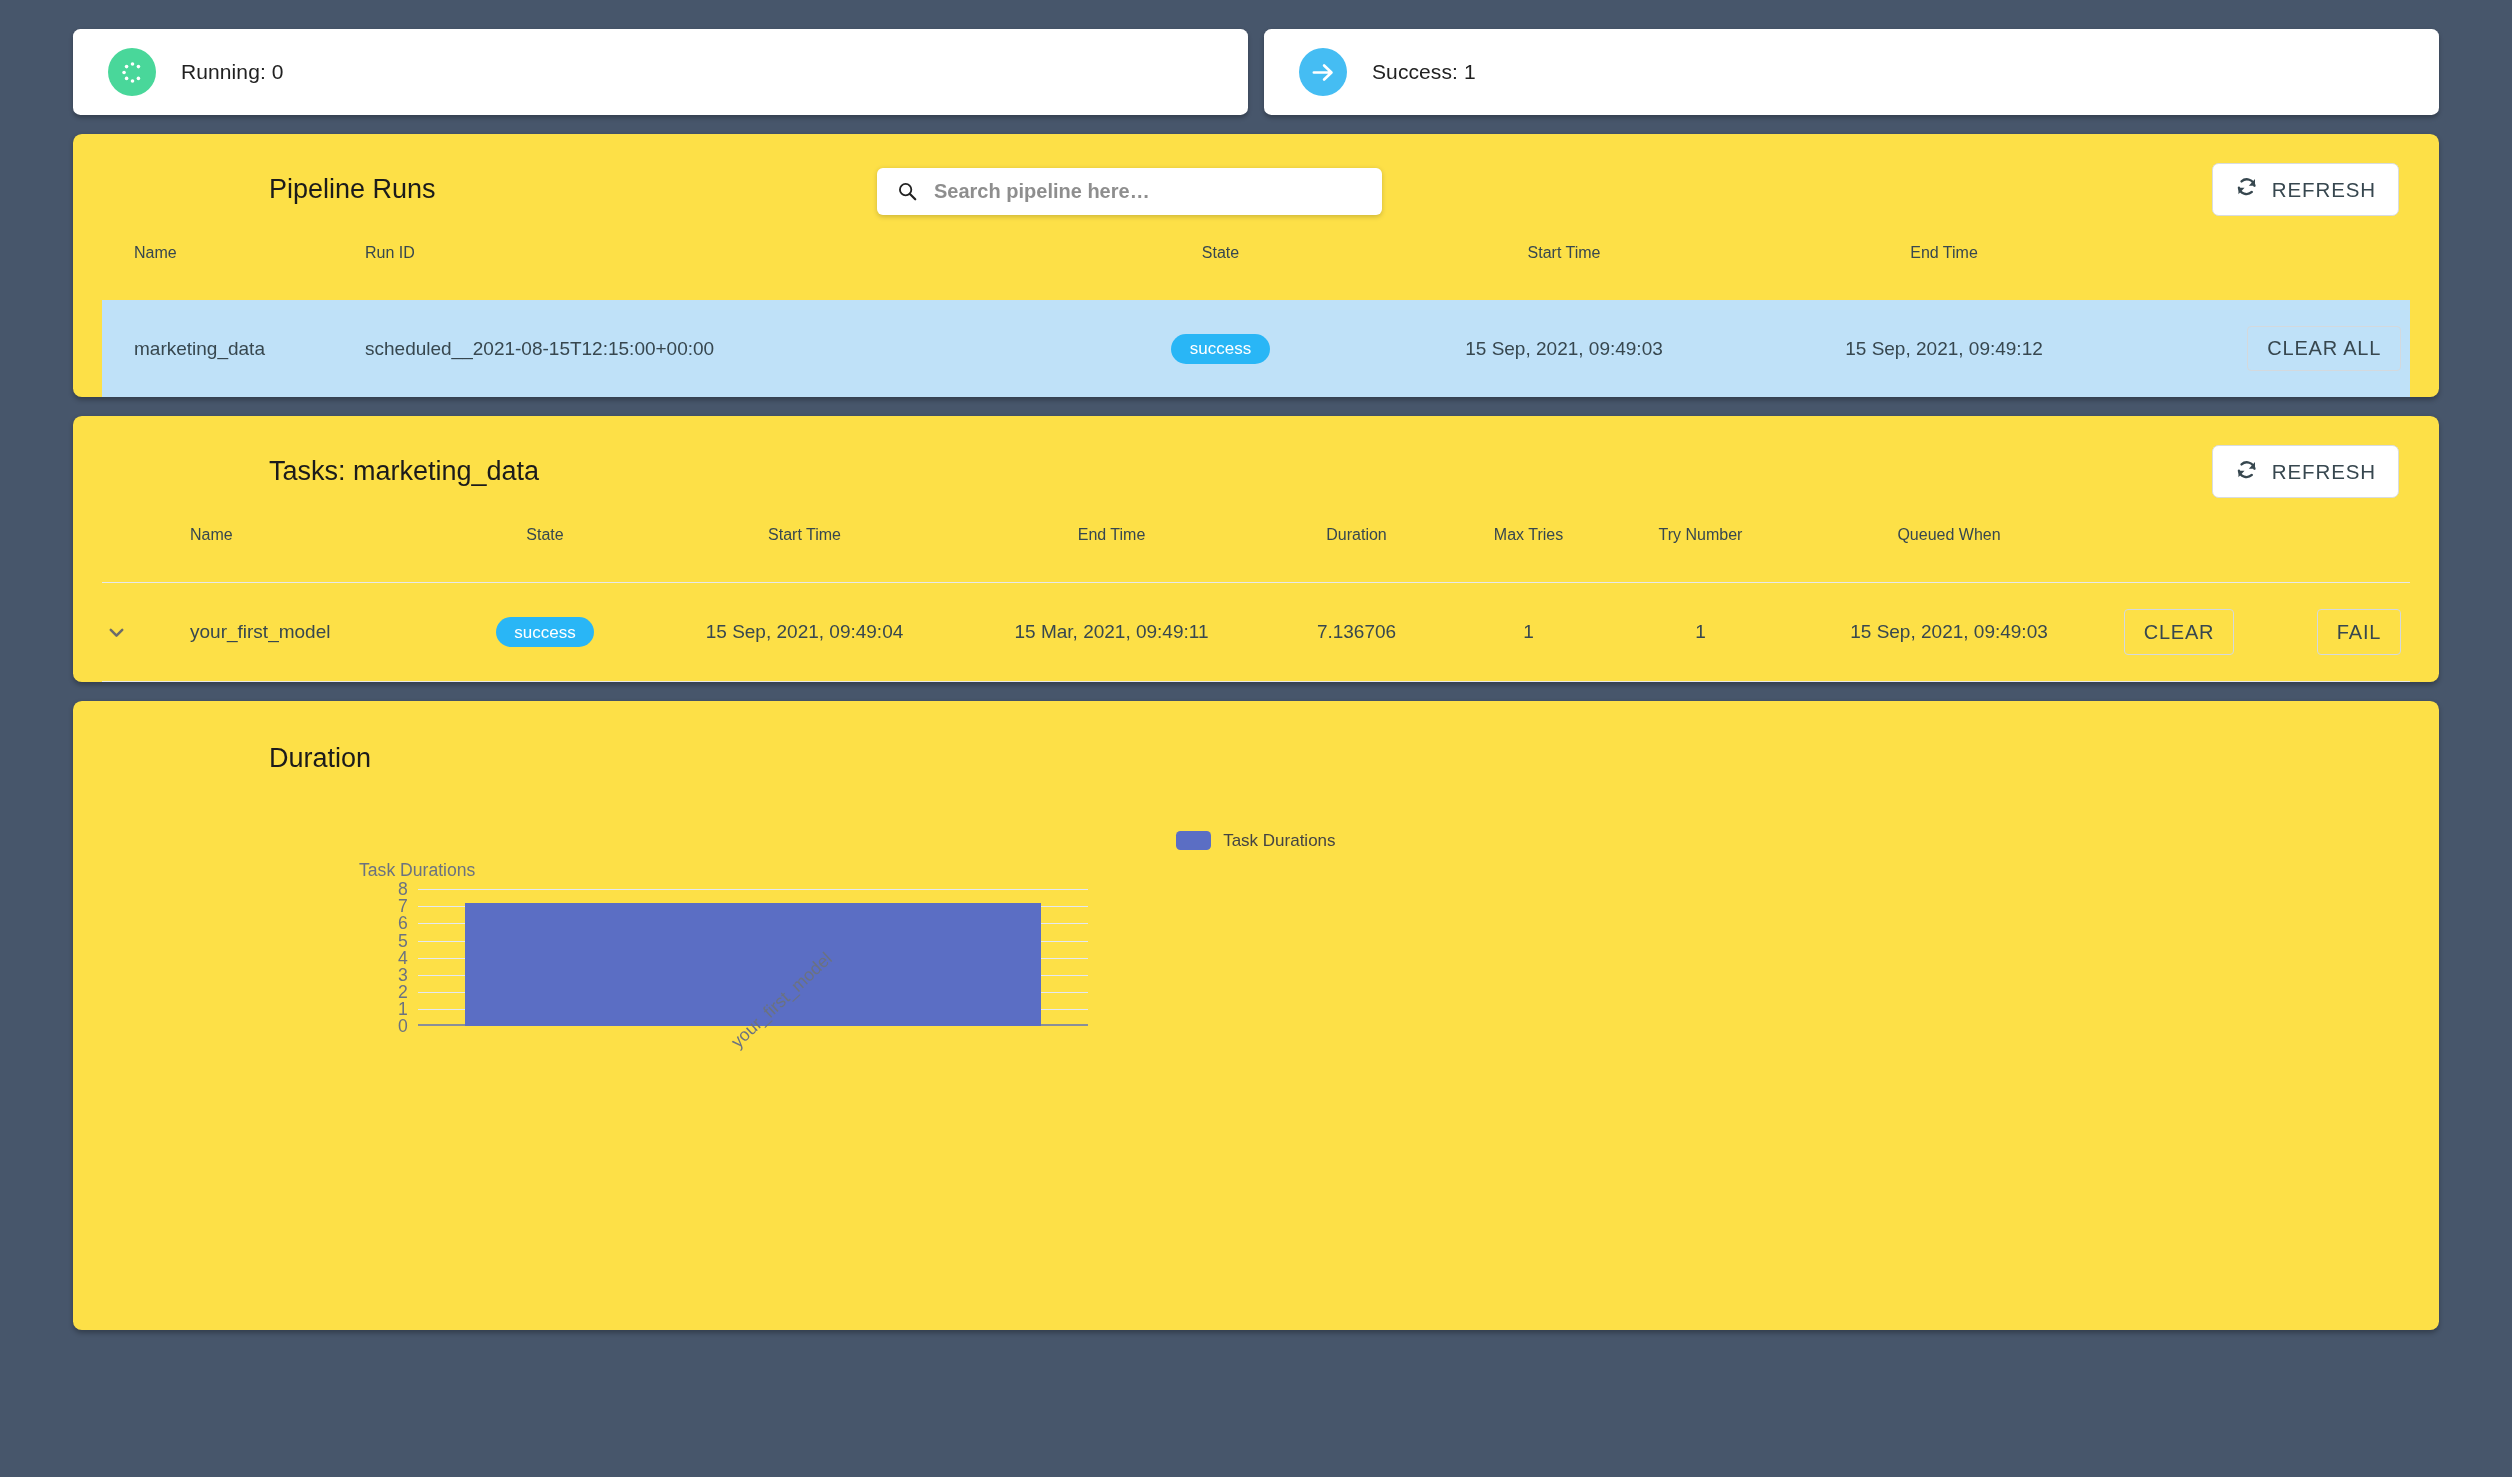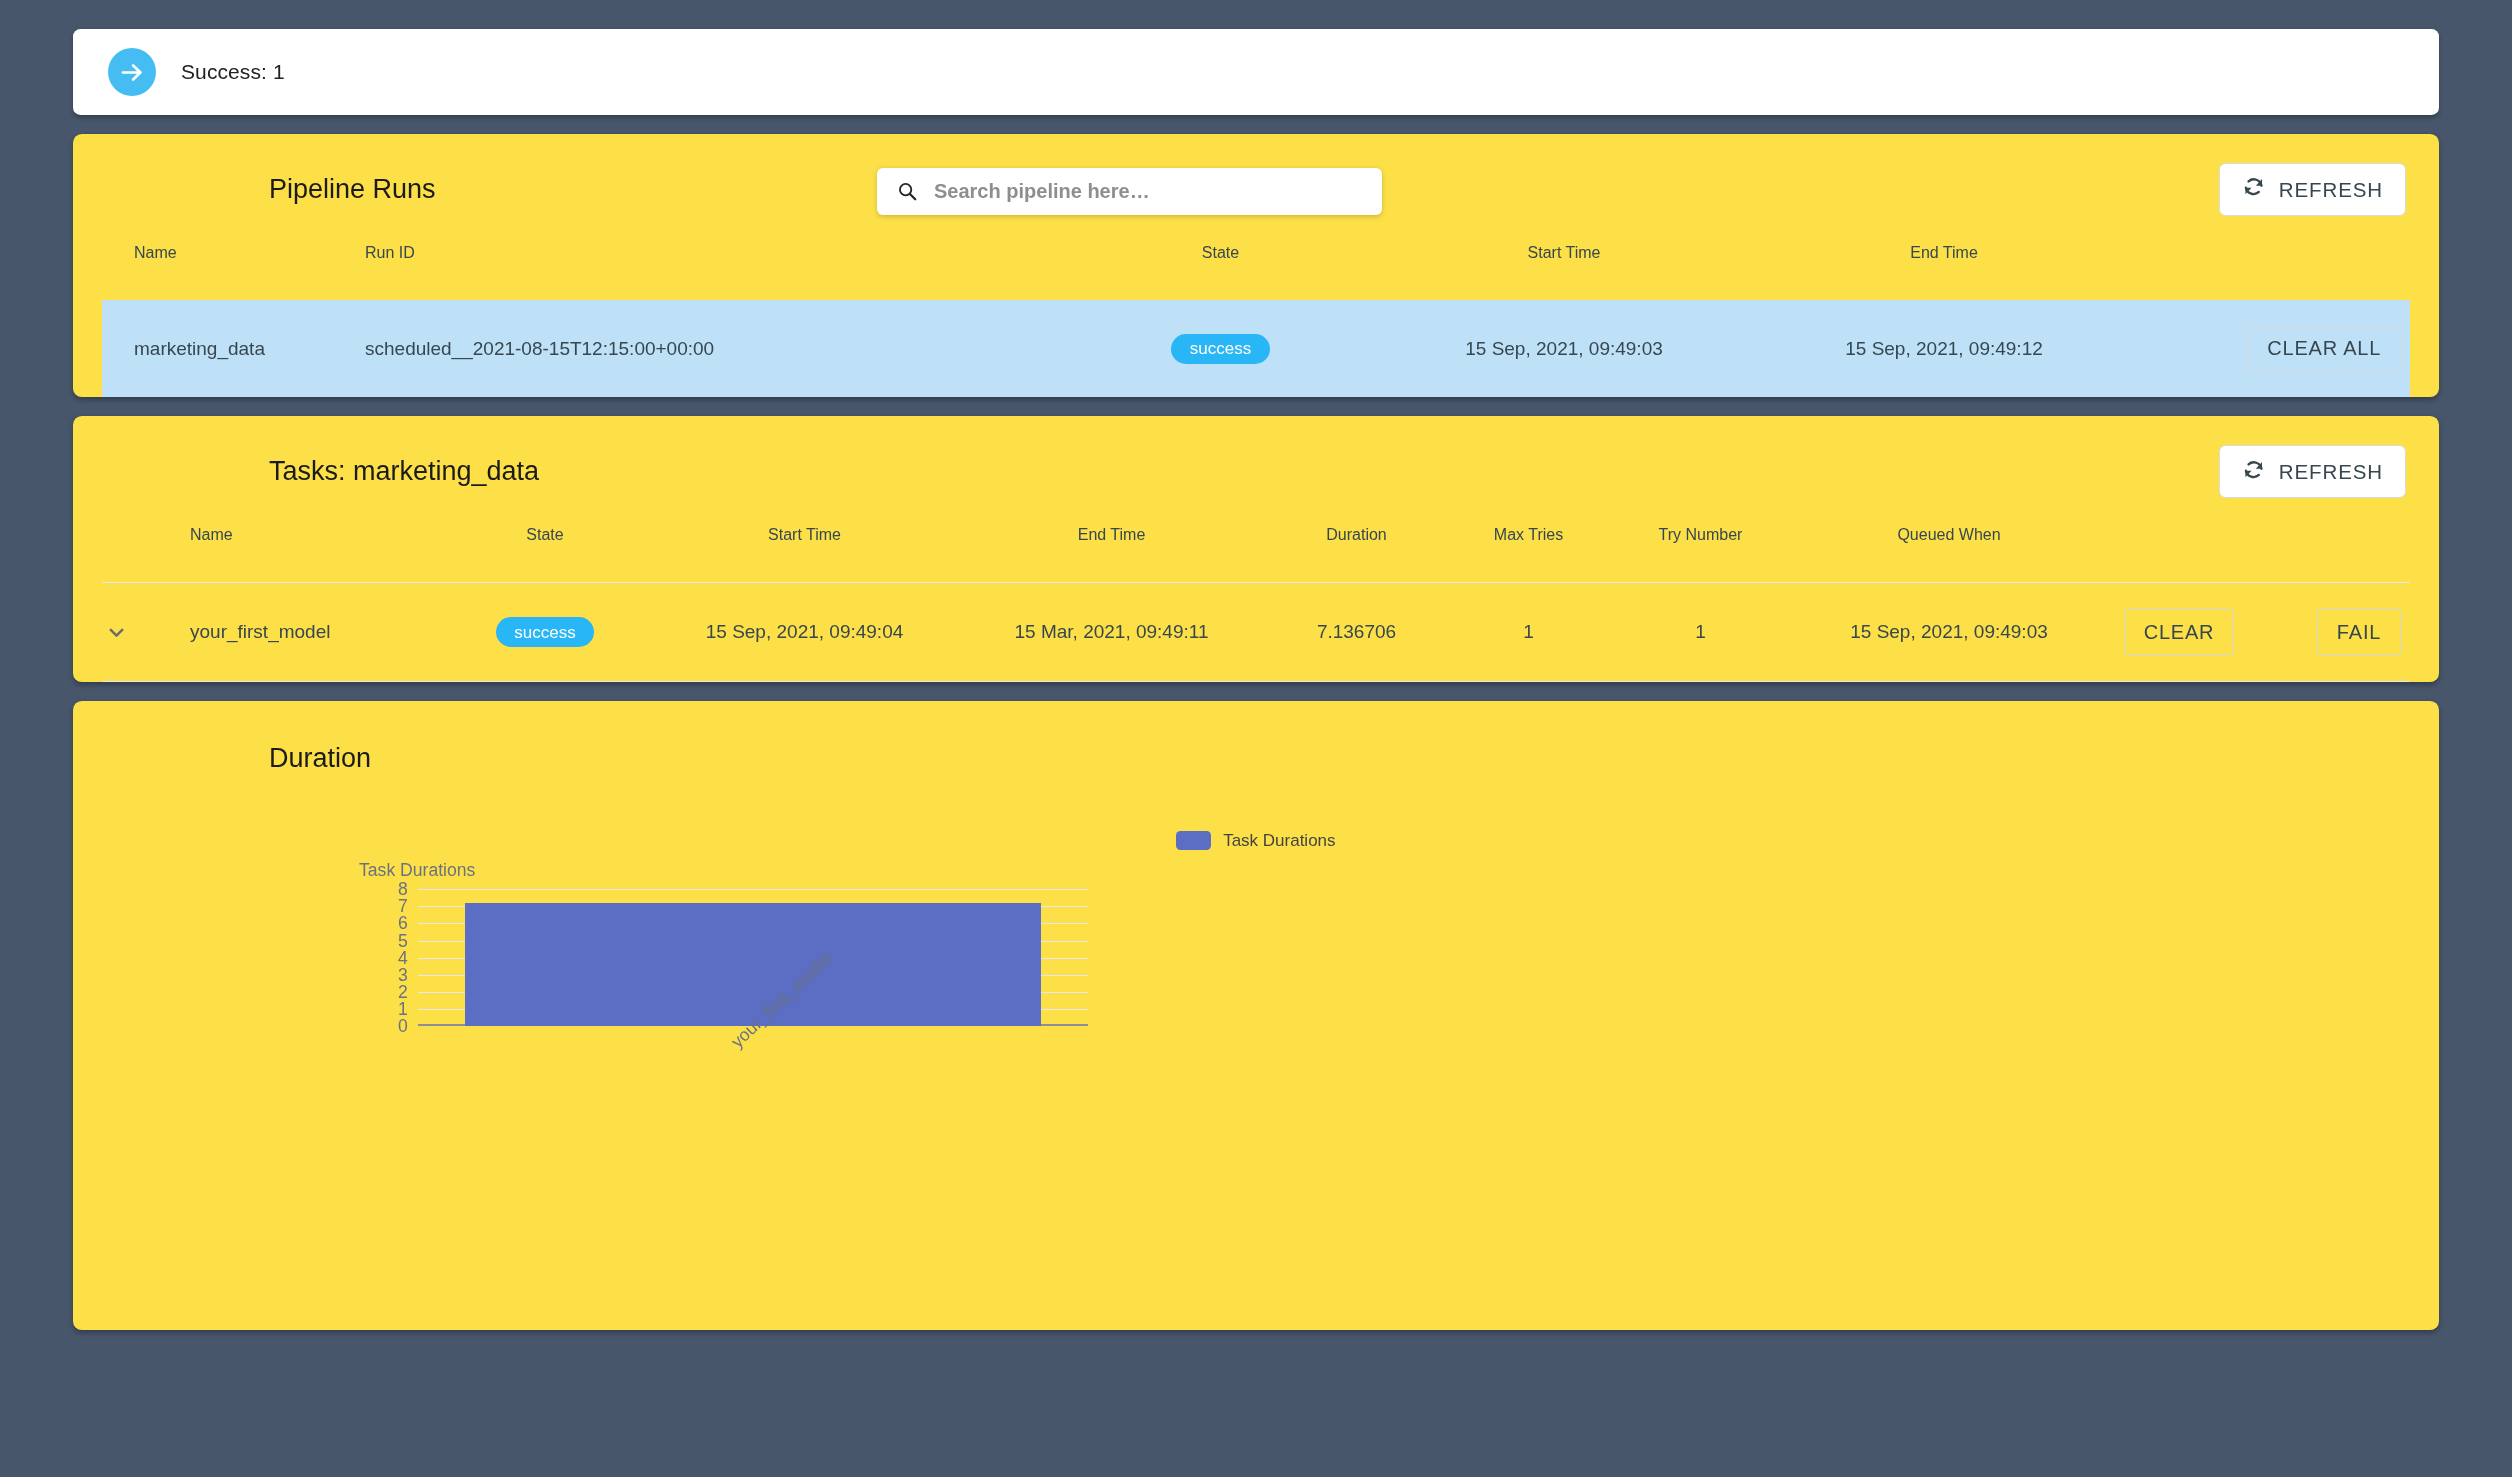--- a/index.html
+++ b/index.html
@@ -78,21 +78,21 @@
     margin-left: 16px;
     width: 100%;
     font-family: "Liberation Sans", sans-serif;
     font-weight: bold;
   }
   .search-wrap input::placeholder { color: #8e8e8e; }
 
   
   .btn-refresh {
     position: absolute;
-    right: 4px;
+    right: 11px;
     top: 29px;
     height: 53px;
     padding: 0 22px;
     border: 0.7px solid #d8dce0;
     border-radius: 6.6px;
     background: #fff;
     display: flex;
     align-items: center;
     gap: 13px;
     font-size: 20.5px;
@@ -188,20 +188,35 @@
     white-space: nowrap;
   }
 </style>
 </head>
 <body>
 
 <div class="page">
 
   <div class="status-row">
 
+    <div class="status-card">
+      <div class="status-icon" style="background:#49d79a">
+        <svg width="29" height="29" viewBox="0 0 24 24" aria-hidden="true">
+          <circle cx="12" cy="5" r="1.5" fill="#fff"></circle>
+          <circle cx="16.9" cy="7.1" r="1.5" fill="#fff"></circle>
+          <circle cx="19" cy="12" r="1.5" fill="#fff" opacity="0"></circle>
+          <circle cx="16.9" cy="16.9" r="1.5" fill="#fff"></circle>
+          <circle cx="12" cy="19" r="1.5" fill="#fff"></circle>
+          <circle cx="7.1" cy="16.9" r="1.5" fill="#fff"></circle>
+          <circle cx="5" cy="12" r="1.5" fill="#fff"></circle>
+          <circle cx="7.1" cy="7.1" r="1.5" fill="#fff"></circle>
+        </svg>
+      </div>
+      <div class="status-label">Running: 0</div>
+    </div>
 
 
     <div class="status-card">
       <div class="status-icon" style="background:#45bdf3">
         <svg width="29" height="29" viewBox="0 0 24 24" aria-hidden="true">
           <path d="M4 12h14M12.5 6.2L18.6 12l-6.1 5.8" stroke="#fff" stroke-width="2.2" fill="none" stroke-linecap="round" stroke-linejoin="round"></path>
         </svg>
       </div>
       <div class="status-label">Success: 1</div>
     </div>

